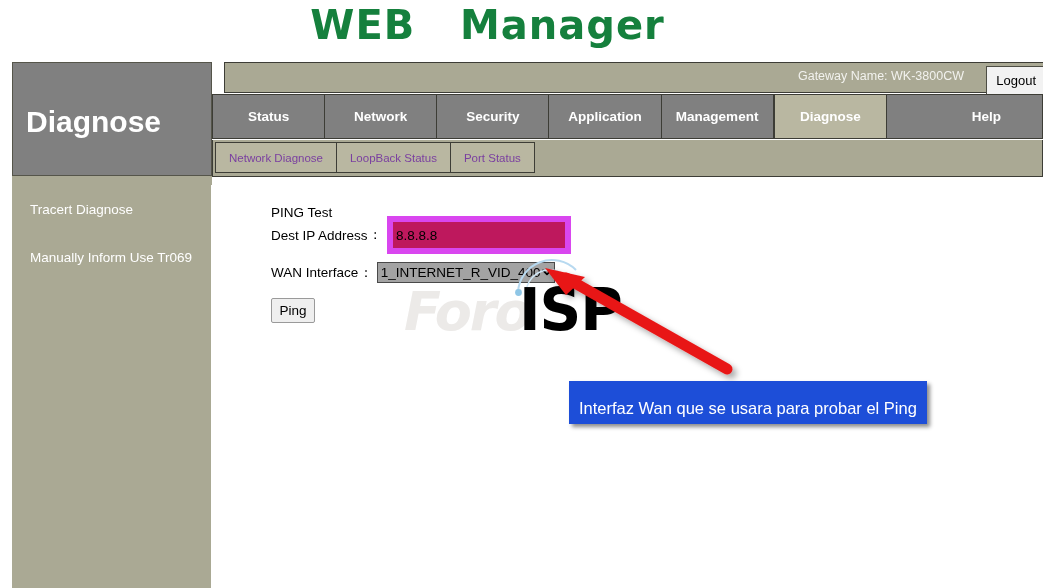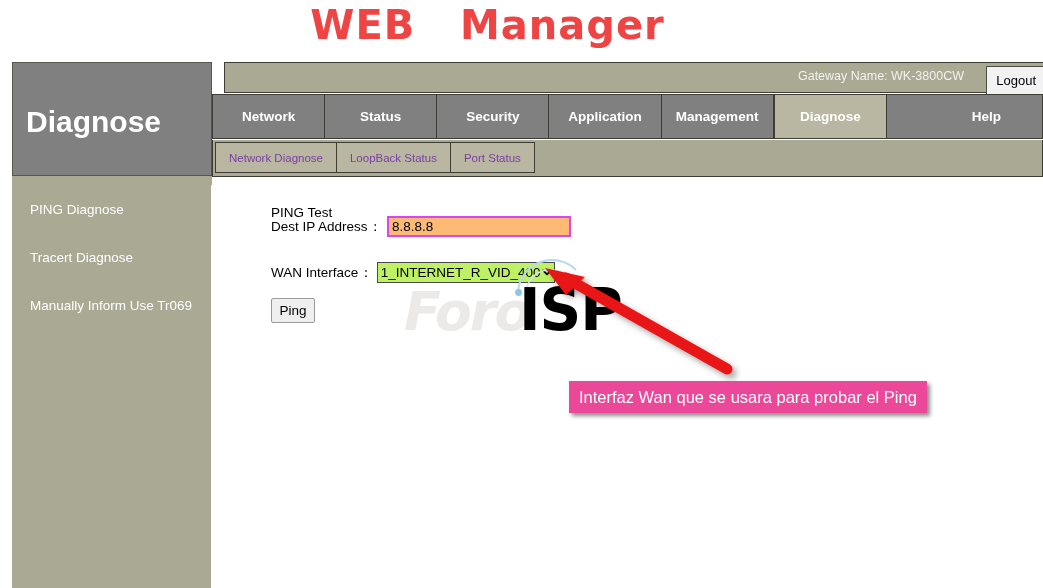--- a/index.html
+++ b/index.html
@@ -23,21 +23,21 @@
     background: #ffffff;
   }
   .banner-title {
     position: absolute;
     left: 0; top: 0;
     width: 975px;
     text-align: center;
     font-family: "DejaVu Sans", sans-serif;
     font-size: 40px;
     font-weight: bold;
-    color: #ef4444;
+    color: #15803d;
     letter-spacing: 1px;
     line-height: 50px;
     white-space: pre;
   }
 
   
   .page-frame {
     position: absolute;
     left: 0; top: 56px;
     width: 1043px; height: 532px;
@@ -213,38 +213,38 @@
   .form-label {
     font-size: 13.5px;
     color: #000000;
     display: inline-block;
     text-align: right;
   }
   .lbl-colon { margin: 0 2px 0 1px; }
 
   .ip-input {
     width: 184px;
-    height: 21px;
+    height: 38px;
     margin-left: 3px;
     padding: 0 3px;
     font-family: "Liberation Sans", sans-serif;
     font-size: 13.5px;
     color: #000000;
-    background: #fdba74;
-    border: 2px solid #d946ef;
+    background: #be185d;
+    border: 6px solid #d946ef;
     box-sizing: border-box;
     outline: none;
   }
 
   .wan-select {
     position: relative;
     width: 178px;
     height: 21px;
     margin-left: 2px;
-    background: #bef264;
+    background: #a3a3a3;
     border: 1px solid #4a4a4a;
     box-sizing: border-box;
     font-size: 13.5px;
     color: #000000;
     display: flex;
     align-items: center;
     padding-left: 3px;
     cursor: pointer;
   }
   .wan-select .sel-text {
@@ -311,22 +311,22 @@
   .arrow-layer {
     position: absolute;
     left: 0; top: 0;
     width: 1043px; height: 588px;
     pointer-events: none;
   }
 
   .callout {
     position: absolute;
     left: 569px; top: 381px;
-    padding: 7px 10px 6px 10px;
-    background: #ec4899;
+    padding: 18px 10px 6px 10px;
+    background: #1d4ed8;
     color: #ffffff;
     font-size: 16.5px;
     white-space: nowrap;
     box-shadow: 3px 3px 4px rgba(0,0,0,0.45);
   }
 </style>
 </head>
 <body>
 
 <div class="banner">
@@ -334,44 +334,41 @@
 </div>
 
 <div class="page-frame">
 
   <div class="left-col">
     <div class="left-header">
       <div class="left-header-title">Diagnose</div>
     </div>
     <div class="side-menu">
       <div class="side-item">
-        <span>PING Diagnose</span>
-      </div>
-      <div class="side-item">
         <span>Tracert Diagnose</span>
       </div>
       <div class="side-item">
         <span>Manually Inform Use Tr069</span>
       </div>
     </div>
   </div>
 
   <div class="right-col">
 
     <div class="gw-strip">
       <div class="gw-name">Gateway Name: WK-3800CW</div>
       <button class="logout-btn">Logout</button>
     </div>
 
     <div class="nav-tabs">
       <div class="nav-tab">
+        <span>Status</span>
+      </div>
+      <div class="nav-tab">
         <span>Network</span>
-      </div>
-      <div class="nav-tab">
-        <span>Status</span>
       </div>
       <div class="nav-tab">
         <span>Security</span>
       </div>
       <div class="nav-tab">
         <span>Application</span>
       </div>
       <div class="nav-tab">
         <span>Management</span>
       </div>

